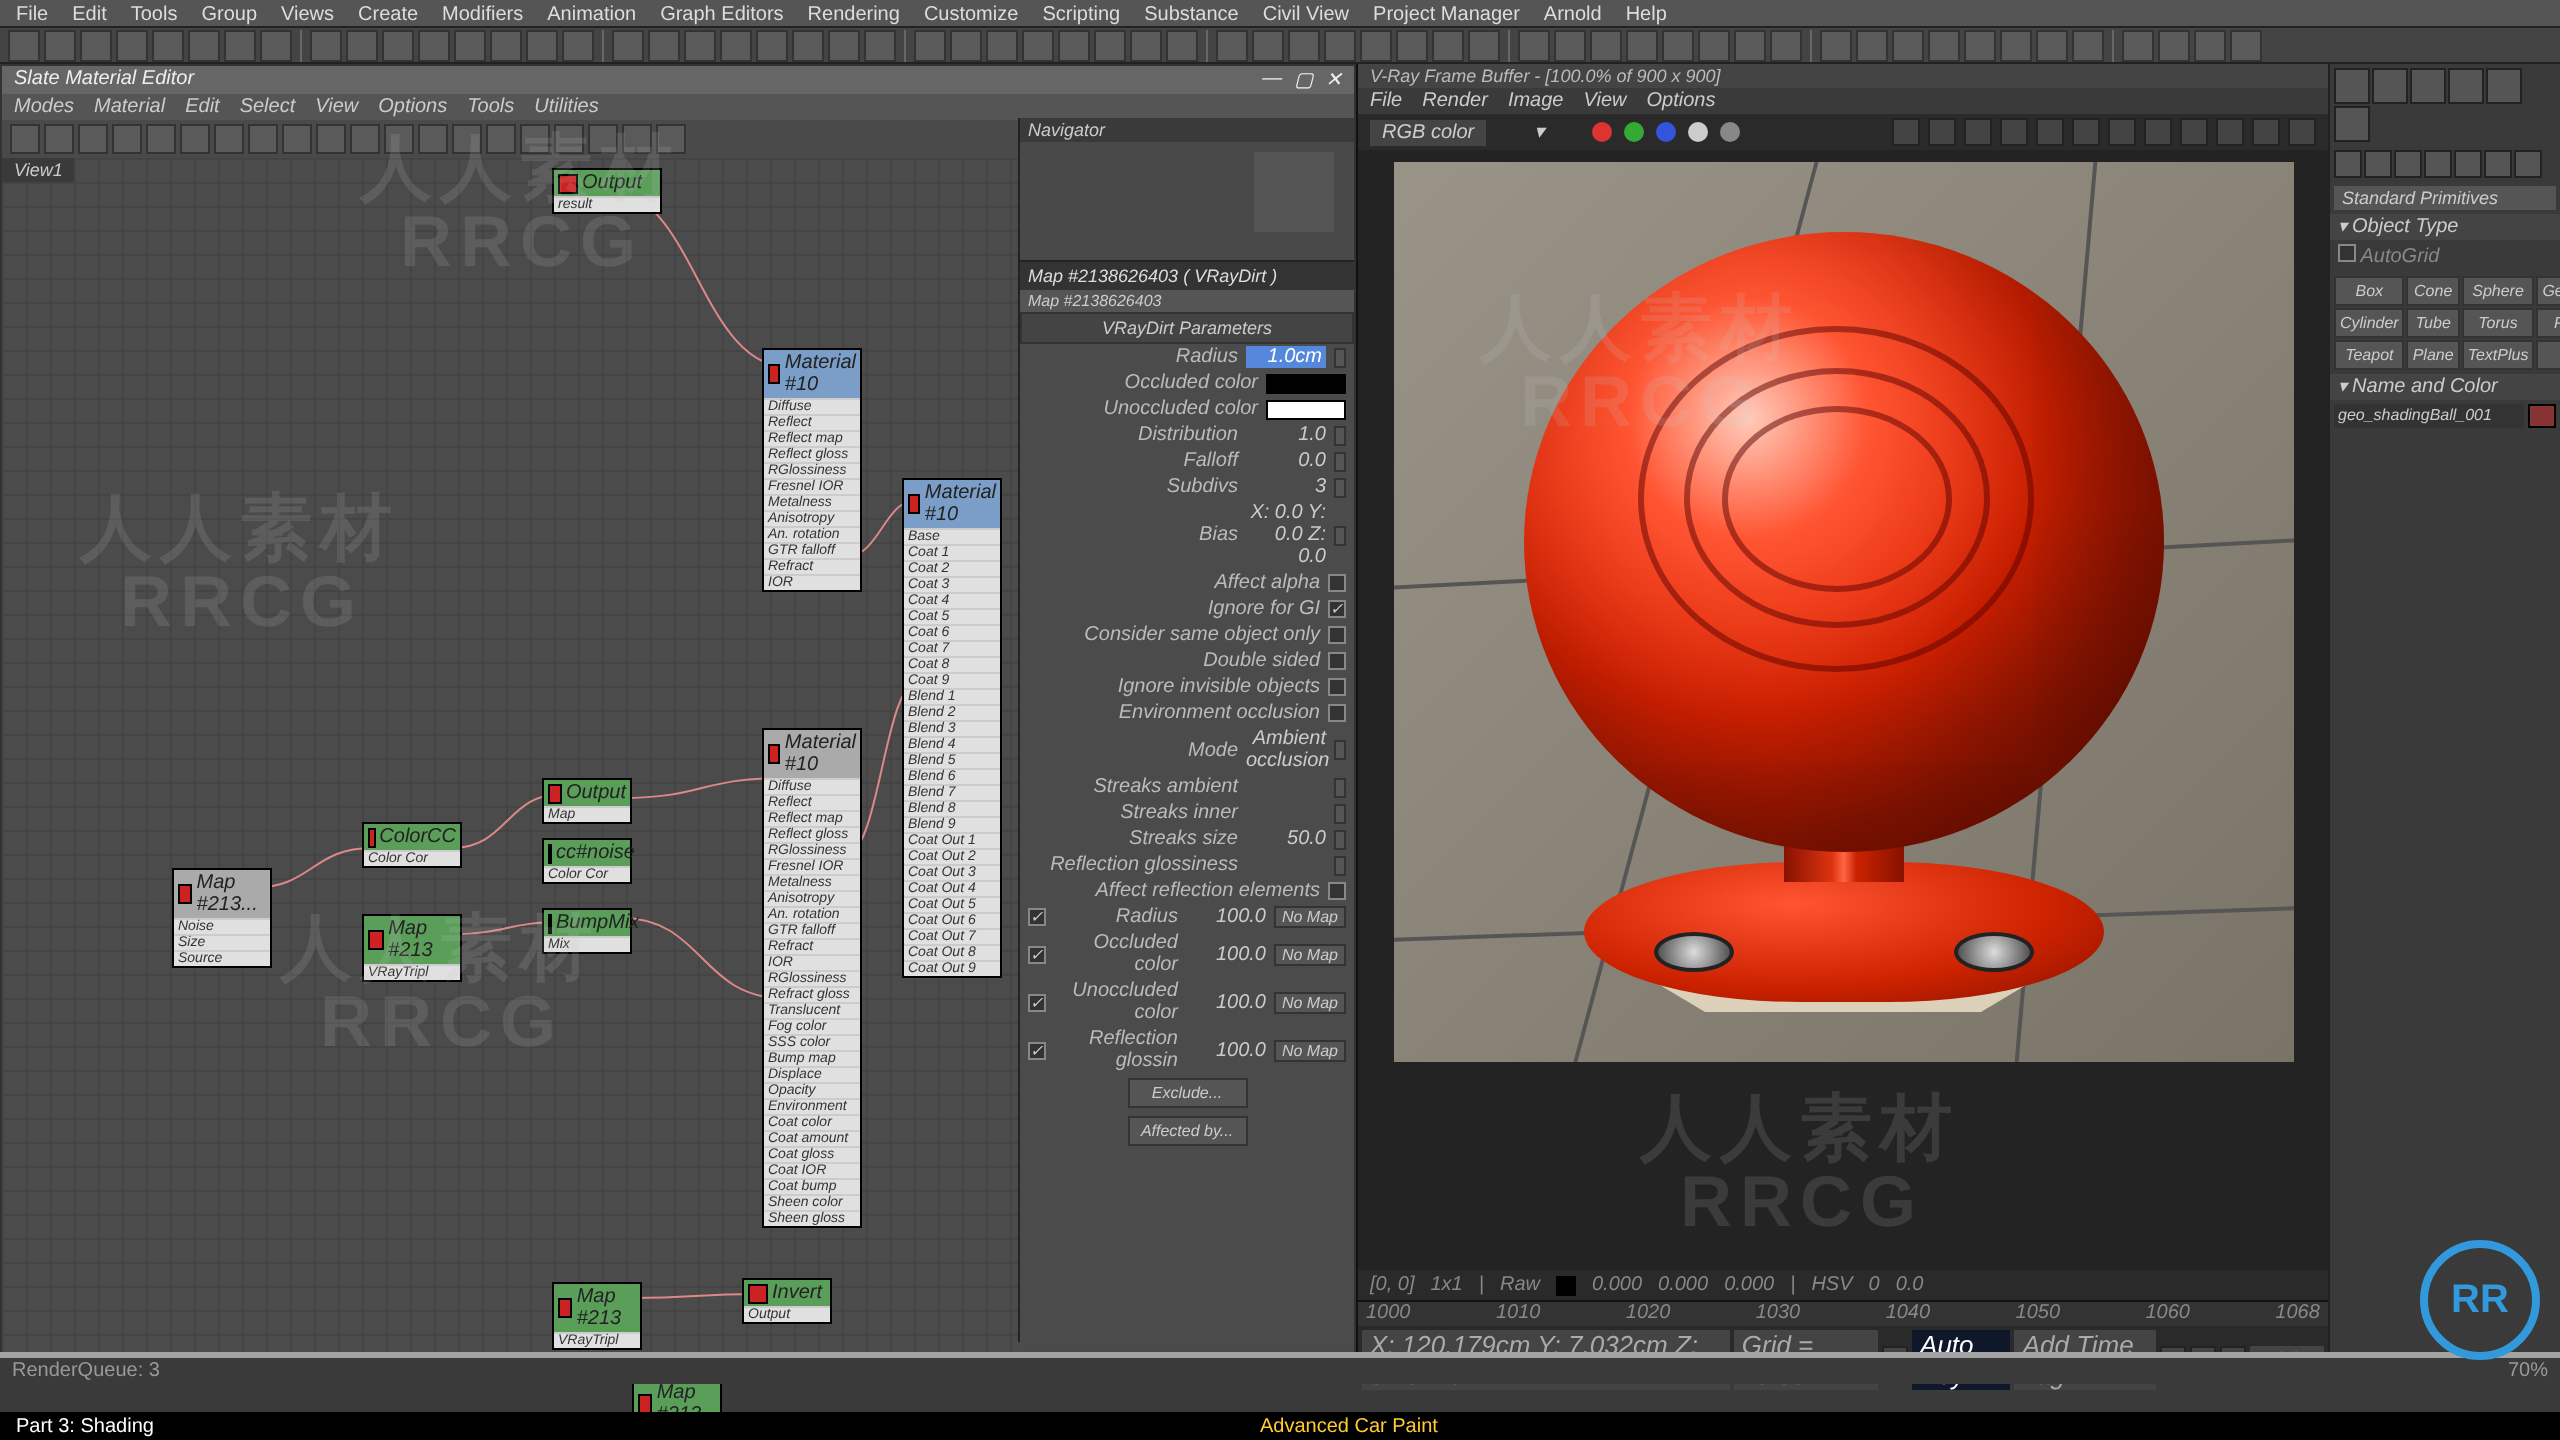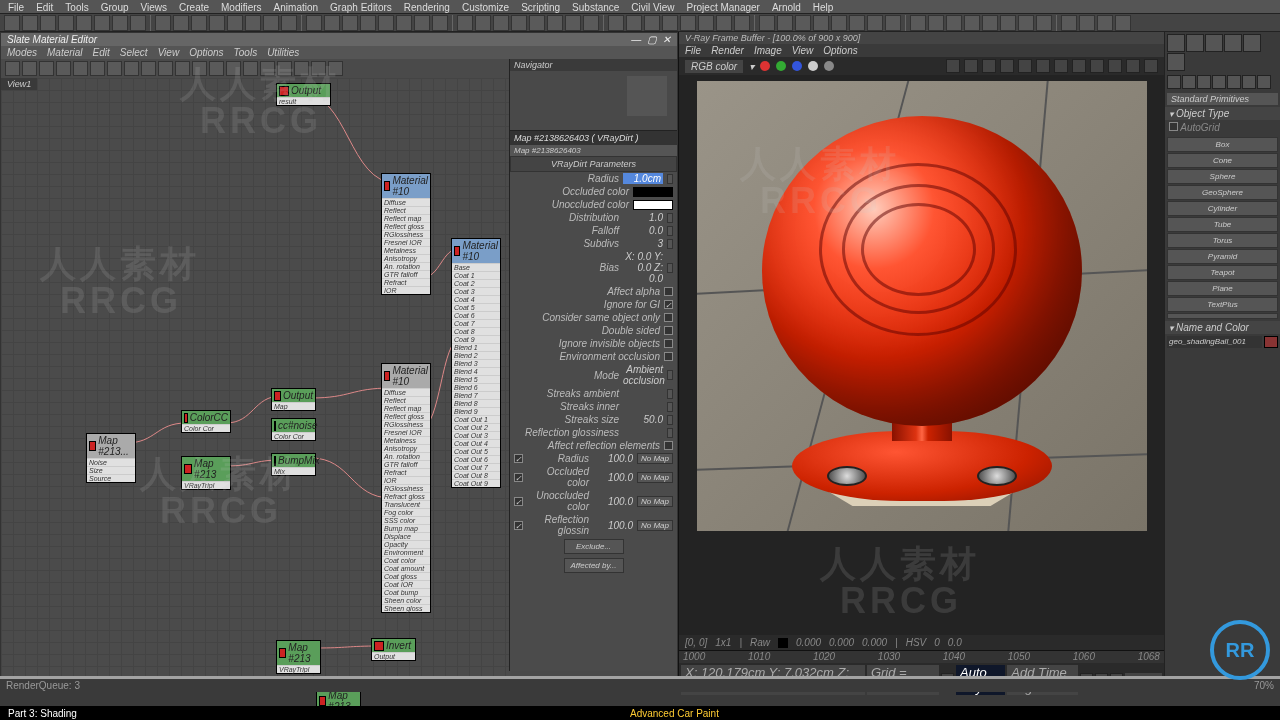--- a/index.html
+++ b/index.html
@@ -62,21 +62,21 @@
 .stem { position: absolute; bottom: 90px; left: 50%; transform: translateX(-50%); width: 60px; height: 50px; background: linear-gradient(90deg, #881100, #dd3311 40%, #ff6644 50%, #cc2200 60%, #881100); }
 .ball { position: absolute; top: 35px; left: 50%; transform: translateX(-50%); width: 320px; height: 310px; border-radius: 50%; background: radial-gradient(circle at 35% 30%, #ffccbb 0%, #ff5533 20%, #dd2200 50%, #881100 90%); box-shadow: inset -40px -40px 80px rgba(0,0,0,0.4); }
 .ridge { position: absolute; border-radius: 50%; border: 3px solid rgba(90,0,0,0.5); }
 .vfb-status { background: #2a2a2a; padding: 2px 6px; display: flex; gap: 8px; font-size: 8px; color: #888; align-items: center; }
 
 .right-panel { width: 116px; background: #3a3a3a; border-left: 1px solid #222; }
 .rp-icons { display: flex; flex-wrap: wrap; gap: 1px; padding: 2px; }
 .rp-icon { width: 18px; height: 18px; background: #555; border: 1px solid #222; }
 .rp-header { background: #444; padding: 1px 4px; font-size: 9px; }
 .rp-dropdown { background: #555; padding: 1px 4px; margin: 2px; font-size: 9px; }
-.obj-grid { display: grid; grid-template-columns: 1fr; gap: 1px; padding: 2px; }
+.obj-grid { display: grid; grid-template-columns: 1fr 1fr 1fr 1fr; gap: 1px; padding: 2px; }
 .obj-btn { background: #555; padding: 2px; text-align: center; font-size: 8px; color: #ccc; border: 1px solid #333; cursor: pointer; }
 .name-field { display: flex; gap: 2px; padding: 2px; }
 .name-input { flex: 1; background: #333; padding: 1px 2px; font-size: 8px; }
 .name-sw { width: 14px; height: 12px; background: #883333; border: 1px solid #000; }
 
 .status-bar { position: absolute; bottom: 28px; left: 0; right: 0; height: 16px; background: #3a3a3a; display: flex; align-items: center; justify-content: space-between; padding: 0 6px; font-size: 8px; color: #999; border-top: 3px solid #a3a3a3; }
 .timeline { position: absolute; bottom: 44px; left: 680px; right: 120px; height: 30px; background: #2a2a2a; border-top: 1px solid #111; }
 .time-ruler { height: 12px; background: #333; display: flex; justify-content: space-between; padding: 0 4px; font-size: 7px; color: #888; }
 .time-ctrl { display: flex; gap: 2px; padding: 2px; align-items: center; }
 .tc-btn { width: 16px; height: 14px; background: #444; border: 1px solid #222; }
@@ -563,21 +563,21 @@
   <div class="render-panel">
     <div class="vfb-title">V-Ray Frame Buffer - [100.0% of 900 x 900]</div>
     <div class="vfb-menu" id="vfb-menu">
         <span>File</span>
         <span>Render</span>
         <span>Image</span>
         <span>View</span>
         <span>Options</span>
       </div>
     <div class="vfb-toolbar">
-      <div style="display:flex;gap:6px;align-items:center">
+      <div style="display:flex;gap:24px;align-items:center">
         <span style="background:#444;padding:1px 6px">RGB color</span>
         <span>▾</span>
         <div class="vfb-dots">
           <div class="vfb-dot" style="background:#d33"></div>
           <div class="vfb-dot" style="background:#3a3"></div>
           <div class="vfb-dot" style="background:#35d"></div>
           <div class="vfb-dot" style="background:#ccc"></div>
           <div class="vfb-dot" style="background:#888"></div>
         </div>
       </div>

